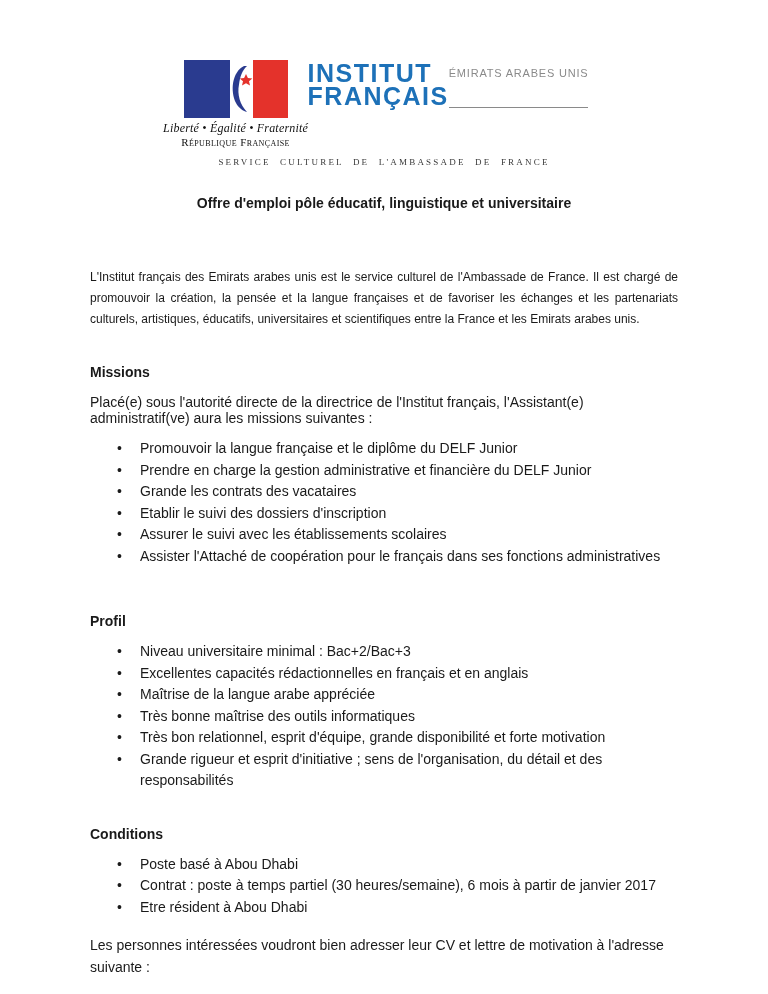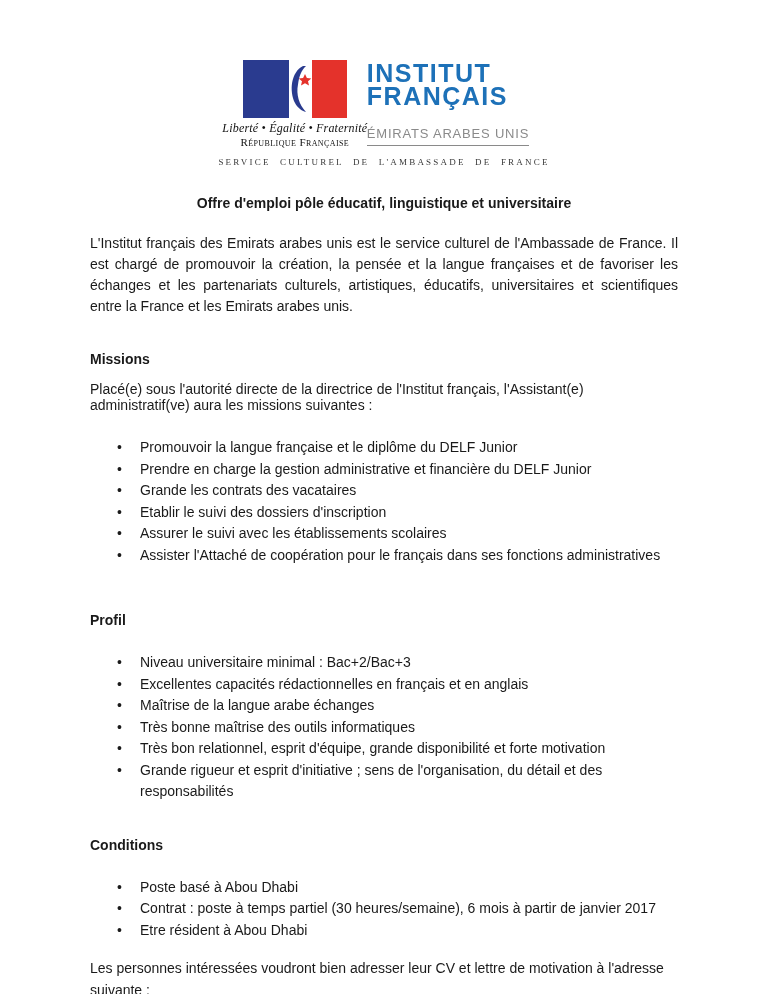--- a/index.html
+++ b/index.html
@@ -33,33 +33,33 @@
   }
   .republic {
     font-family: "Liberation Serif", serif;
     font-variant: small-caps;
     font-weight: normal;
     font-size: 11px;
     letter-spacing: 0.4px;
     color: #111;
     white-space: nowrap;
   }
-  .if-block { display: flex; flex-direction: column; padding-top: 2px; }
+  .if-block { display: flex; flex-direction: row; padding-top: 2px; }
   .if-wordmark {
     color: #1d71b8;
     font-weight: bold;
     font-size: 25px;
     line-height: 0.92;
     letter-spacing: 1.5px;
     white-space: nowrap;
   }
   .if-country {
-    margin-top: 18px;
+    margin-top: 5px;
     padding-bottom: 4px;
-    font-size: 13px;
+    font-size: 11px;
     letter-spacing: 0.8px;
     color: #8a8a8a;
     border-bottom: 1px solid #8a8a8a;
     white-space: nowrap;
   }
   .service-line {
     margin-top: 9px;
     font-family: "Liberation Serif", serif;
     font-size: 9px;
     letter-spacing: 2.2px;
@@ -70,39 +70,39 @@
   }
 
   
   .doc-title {
     margin-top: 28px;
     text-align: center;
     font-weight: bold;
     font-size: 14px;
   }
   .intro {
-    margin-top: 22px;
-    font-size: 14px;
+    margin-top: 56px;
+    font-size: 12px;
     line-height: 21px;
     text-align: justify;
   }
   .section-heading {
     font-weight: bold;
     font-size: 14px;
     margin-top: 34px;
   }
   .section-heading.extra-gap { margin-top: 46px; }
   .section-para {
     margin-top: 14px;
     font-size: 14px;
     line-height: 16px;
   }
   ul.bullets {
     list-style: none;
-    margin-top: 24px;
+    margin-top: 12px;
     margin-left: 27px;
   }
   ul.bullets li {
     position: relative;
     padding-left: 23px;
     font-size: 14px;
     line-height: 21.5px;
   }
   ul.bullets li::before {
     content: "\2022";
@@ -161,21 +161,21 @@
     <li>Grande les contrats des vacataires</li>
     <li>Etablir le suivi des dossiers d'inscription</li>
     <li>Assurer le suivi avec les établissements scolaires</li>
     <li>Assister l'Attaché de coopération pour le français dans ses fonctions administratives</li>
   </ul>
 
   <div class="section-heading extra-gap">Profil</div>
   <ul class="bullets">
     <li>Niveau universitaire minimal : Bac+2/Bac+3</li>
     <li>Excellentes capacités rédactionnelles en français et en anglais</li>
-    <li>Maîtrise de la langue arabe échanges</li>
+    <li>Maîtrise de la langue arabe appréciée</li>
     <li>Très bonne maîtrise des outils informatiques</li>
     <li>Très bon relationnel, esprit d'équipe, grande disponibilité et forte motivation</li>
     <li>Grande rigueur et esprit d'initiative ; sens de l'organisation, du détail et des responsabilités</li>
   </ul>
 
   <div class="section-heading">Conditions</div>
   <ul class="bullets">
     <li>Poste basé à Abou Dhabi</li>
     <li>Contrat :  poste à temps partiel (30 heures/semaine), 6 mois à partir de janvier 2017</li>
     <li>Etre résident à Abou Dhabi</li>

